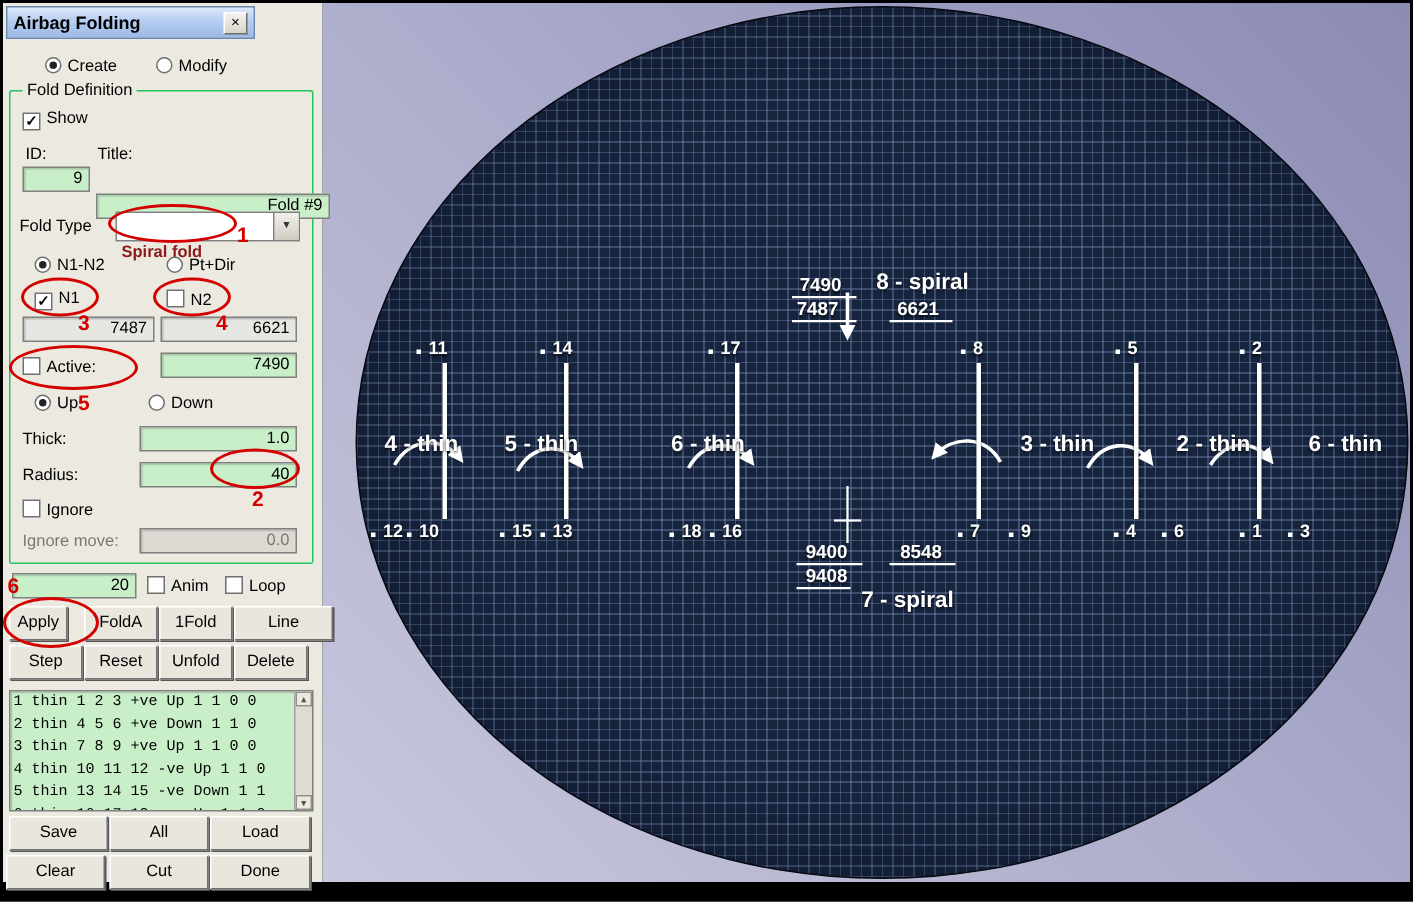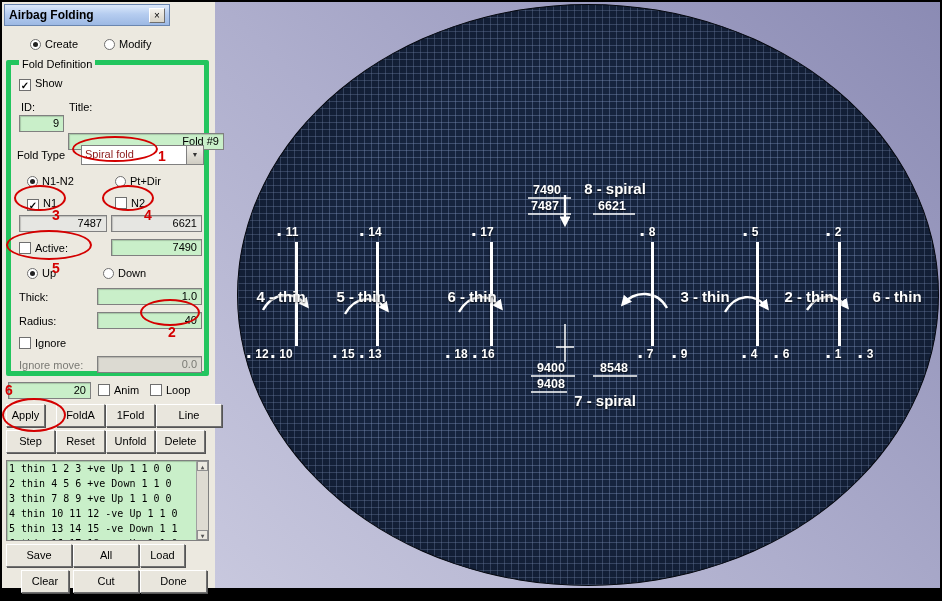--- a/index.html
+++ b/index.html
@@ -21,35 +21,35 @@
     border:1px solid #6f6f6f; position:relative; vertical-align:-2px; }
   .radio.sel::after { content:''; position:absolute; left:2px; top:2px; width:5px; height:5px; border-radius:50%; background:#222; }
   .lbl { display:inline-block; margin-left:4px; }
 
   .gfield, .wfield, .dfield { position:absolute; height:17px; border:1px solid #808080;
     box-shadow:inset 1px 1px 1px rgba(0,0,0,.18); padding:1px 4px; font-size:11px; line-height:13px; }
   .gfield { background:#c9efc9; text-align:right; }
   .wfield { background:#e6e6e2; text-align:right; }
   .dfield { background:#dcdad2; color:#7a7a74; text-align:right; }
 
-  .group { position:absolute; left:4px; top:58px; width:203px; height:316px; border:5px solid #22c55e; border-radius:2px; }
+  .group { position:absolute; left:4px; top:58px; width:203px; height:316px; border:1px solid #22c55e; border-radius:2px; }
   .group .legend { position:absolute; left:8px; top:-7px; background:#ece9e0; padding:0 3px; }
 
   .drop { position:absolute; left:70px; top:80px; width:123px; height:20px; background:#fff; border:1px solid #808080; display:flex; }
-  .drop .dtxt { flex:1; color:#8c1a1a; padding:2px 3px; font-size:11px; white-space:nowrap; overflow:hidden; }
+  .drop .dtxt { flex:1; color:#8c1a1a; padding:20px 3px; font-size:11px; white-space:nowrap; overflow:hidden;font-weight:bold; }
   .drop .dbtn { width:17px; background:linear-gradient(#f2f0ea,#cfccc2); border-left:1px solid #808080;
     font-size:7px; line-height:18px; text-align:center; color:#333; }
 
   .btn { position:absolute; background:#e9e6dd; border:1px solid; border-color:#fff #707070 #707070 #fff;
     box-shadow:1px 1px 0 #555; font-size:11px; text-align:center; line-height:21px; height:23px; cursor:pointer; }
 
   .listbox { position:absolute; left:4px; top:458px; width:203px; height:81px; background:#c9efc9;
     border:1px solid #808080; box-shadow:inset 1px 1px 1px rgba(0,0,0,.2); overflow:hidden;
     font-family:"DejaVu Sans Mono", monospace; font-size:10px; line-height:15px; white-space:nowrap; }
-  .listbox .row { padding-left:2px; }
+  .listbox .row { padding-left:2px;font-family:Liberation Mono, monospace; }
   .lscroll { position:absolute; right:0; top:0; width:12px; height:100%; background:#dedbd2; border-left:1px solid #a0a0a0;
     font-size:6px; text-align:center; color:#555; }
   .lscroll .sb { height:10px; line-height:10px; background:#ece9e0; border:1px solid #909090; }
   .lscroll .sb.dn { position:absolute; bottom:0; left:0; right:0; }
 
   
   .rell { position:absolute; border:2.5px solid #d40000; border-radius:50%; pointer-events:none; }
   .rnum { position:absolute; color:#d40000; font-weight:bold; font-size:14px; pointer-events:none; }
 
   
@@ -226,22 +226,22 @@
       <div class="row">5 thin 13 14 15 -ve Down 1 1</div>
       <div class="row">6 thin 16 17 18 -ve Up 1 1 0</div>
       <div class="lscroll">
         <div class="sb">▲</div>
         <div class="sb dn">▼</div>
       </div>
     </div>
 
     <span class="btn" style="left:4px;top:542px;width:66px">Save</span>
     <span class="btn" style="left:71px;top:542px;width:66px">All</span>
-    <span class="btn" style="left:138px;top:542px;width:45px">Load</span>
-    <span class="btn" style="left:19px;top:568px;width:48px">Clear</span>
+    <span class="btn" style="left:138px;top:542px;width:67px">Load</span>
+    <span class="btn" style="left:2px;top:568px;width:66px">Clear</span>
     <span class="btn" style="left:71px;top:568px;width:66px">Cut</span>
     <span class="btn" style="left:138px;top:568px;width:67px">Done</span>
 
     <div class="rell" style="left:70px;top:134px;width:86px;height:26px"></div>
     <span class="rnum" style="left:156px;top:146px">1</span>
     <div class="rell" style="left:138px;top:297px;width:60px;height:27px"></div>
     <span class="rnum" style="left:166px;top:322px">2</span>
     <div class="rell" style="left:12px;top:183px;width:52px;height:26px"></div>
     <span class="rnum" style="left:50px;top:205px">3</span>
     <div class="rell" style="left:100px;top:183px;width:52px;height:26px"></div>

